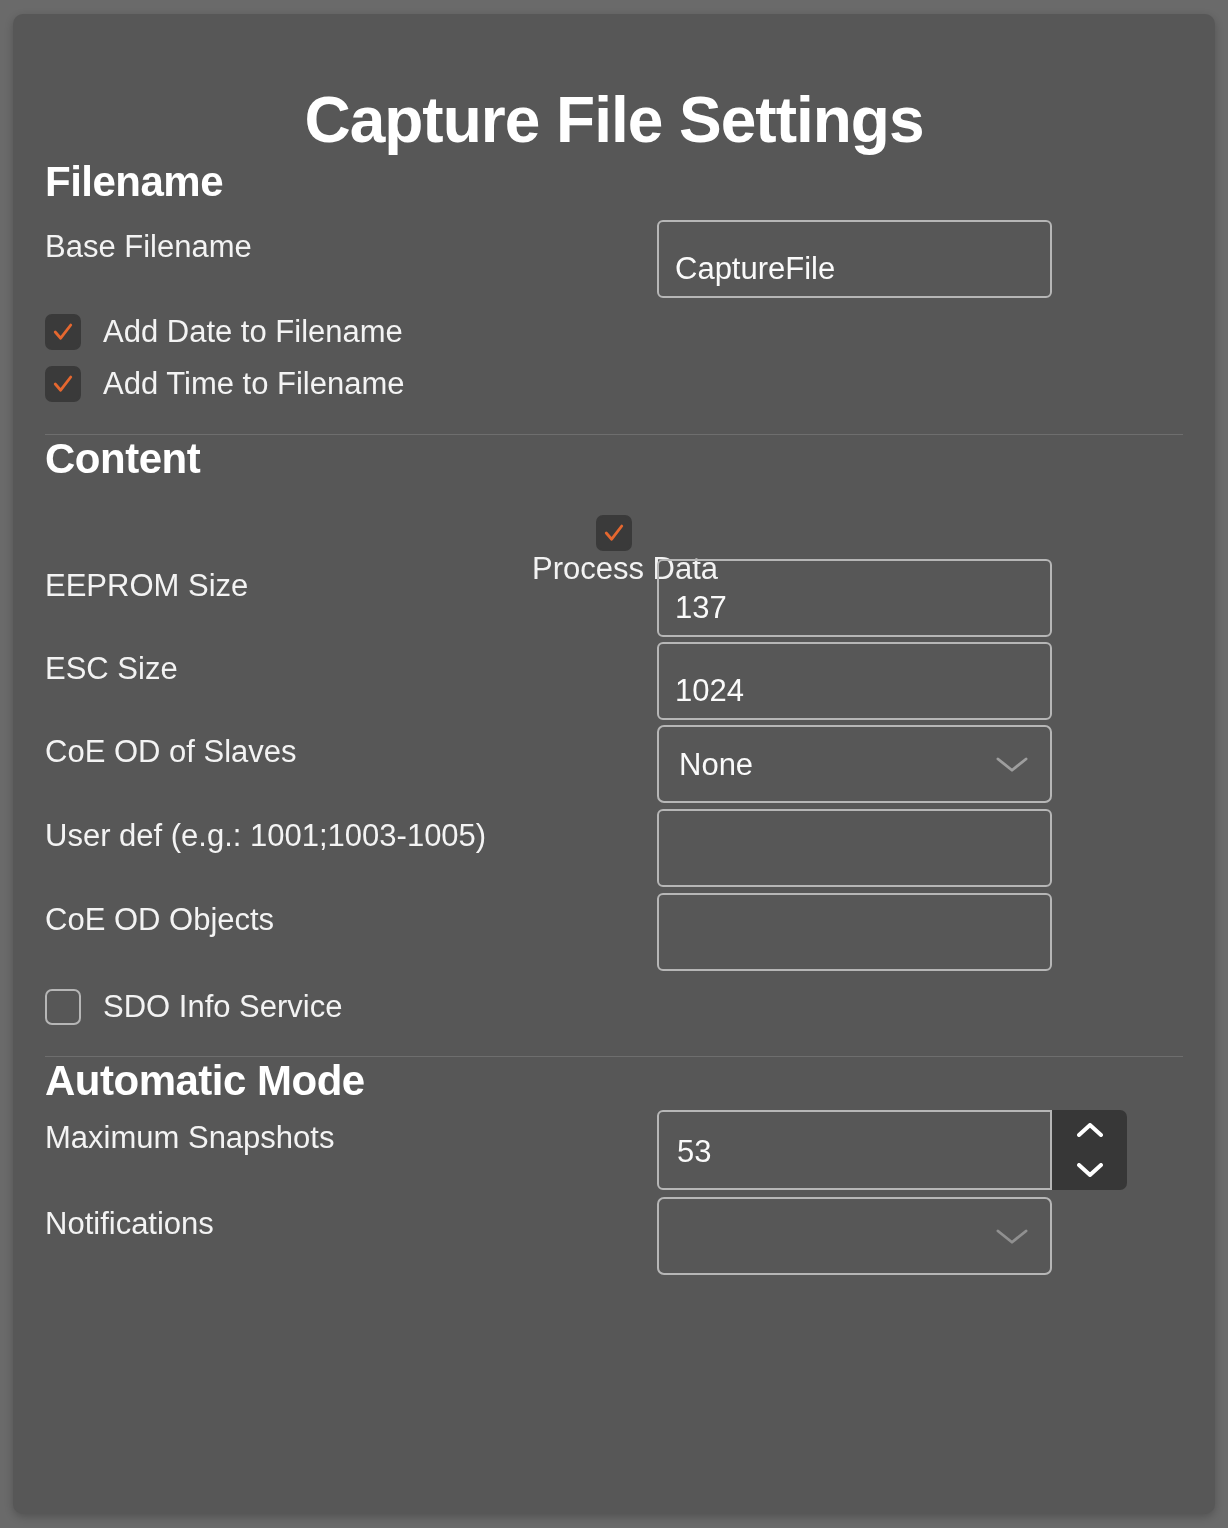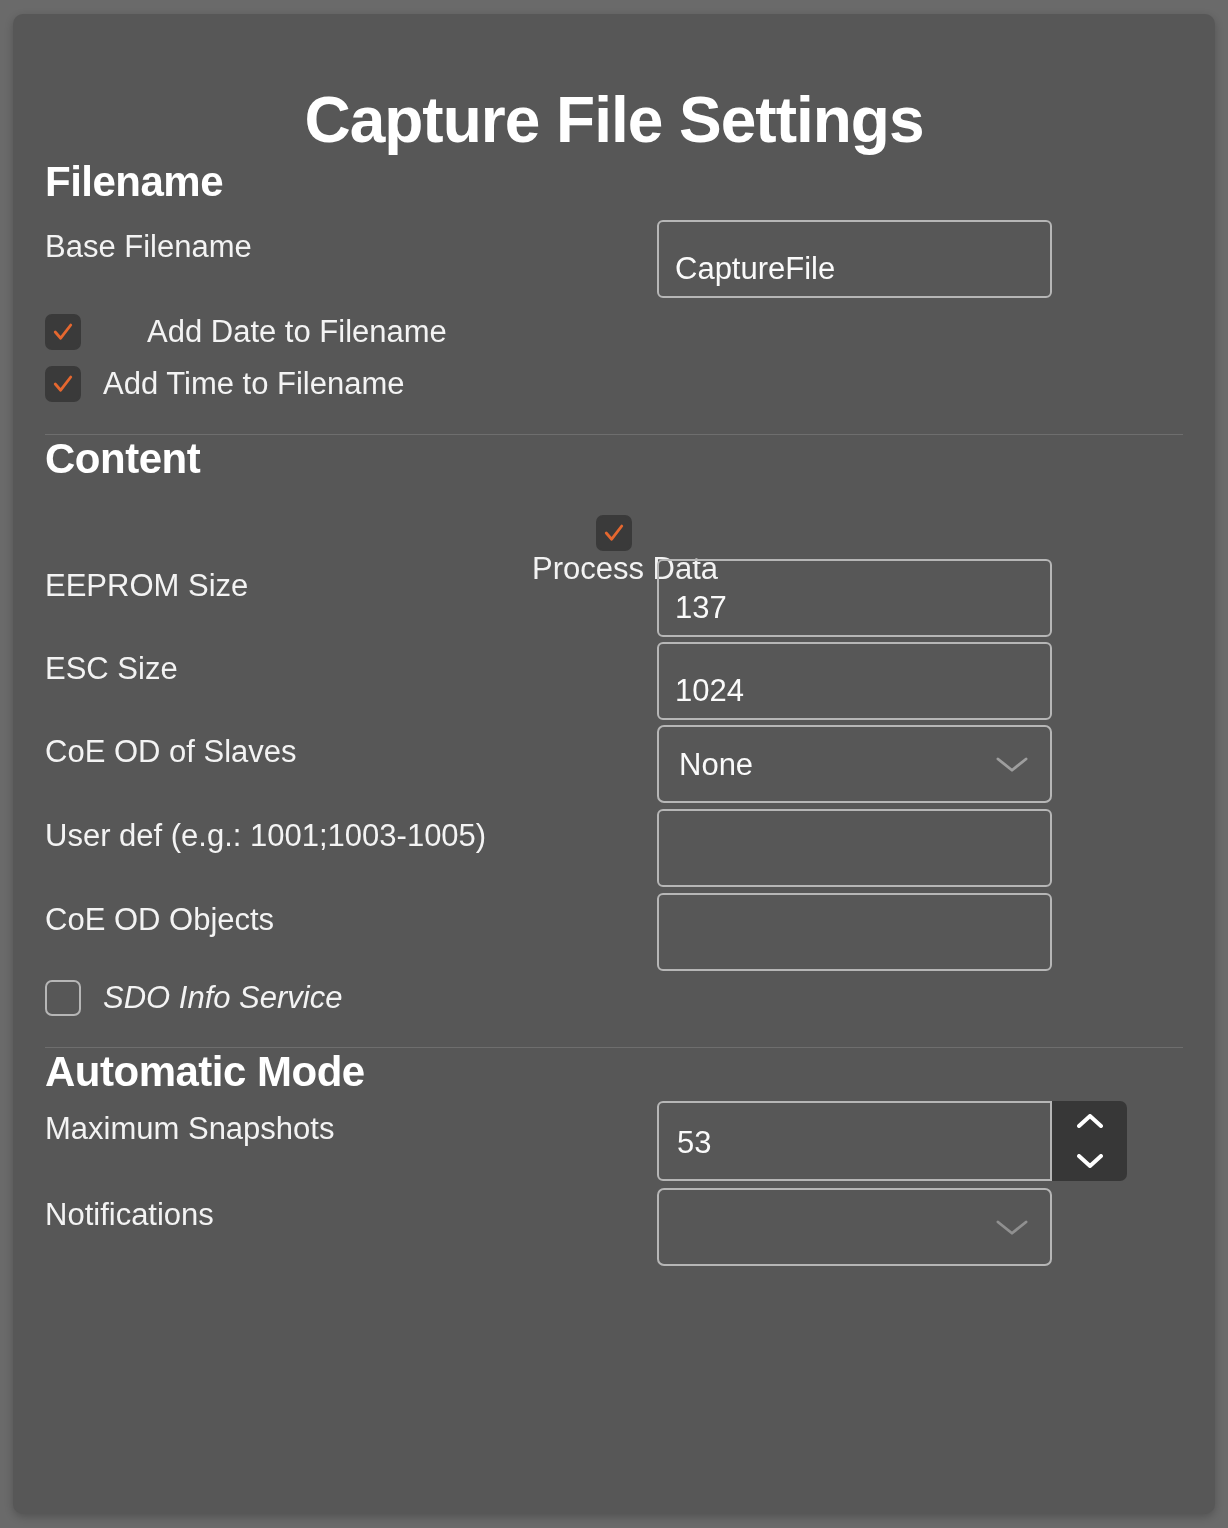--- a/index.html
+++ b/index.html
@@ -155,24 +155,24 @@
     padding: 0;
   }
   .spin-btn svg { width: 26px; height: 14px; }
 
   .checkbox-row {
     display: flex;
     align-items: center;
     height: 36px;
     cursor: default;
   }
-  .cb-row-1 { margin-top: 16px; gap: 44px; }
+  .cb-row-1 { margin-top: 16px; }
   .cb-row-2 { margin-top: 16px; }
   .cb-row-process { margin-top: 32px; flex-direction: column; }
-  .cb-row-sdo { margin-top: 9px; font-style: italic; }
+  .cb-row-sdo { margin-top: 18px; }
   .checkbox {
     width: 36px;
     height: 36px;
     flex: 0 0 36px;
     box-sizing: border-box;
     border-radius: 7px;
     border: 2px solid #b6b6b6;
     display: flex;
     align-items: center;
     justify-content: center;

